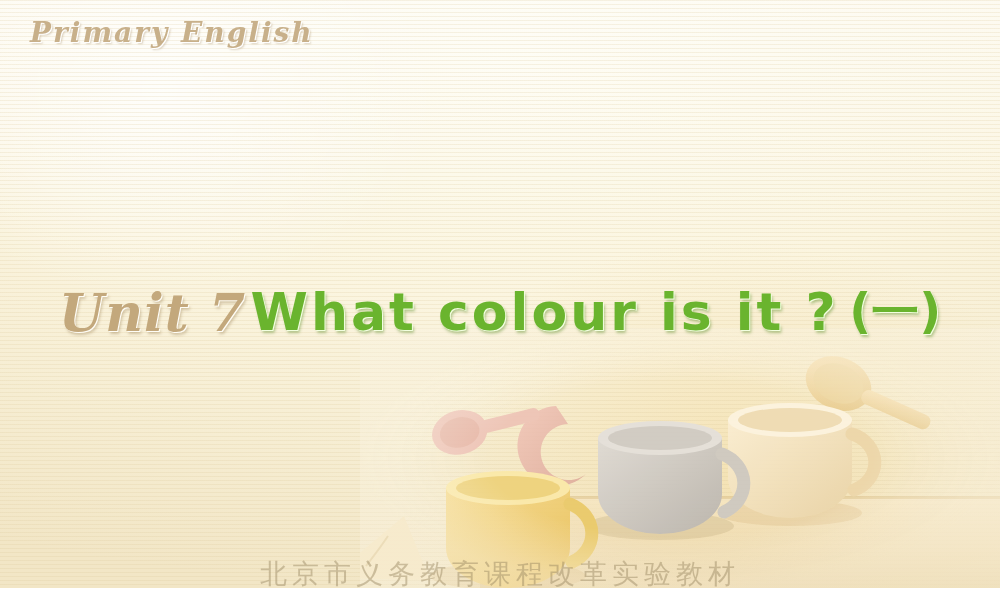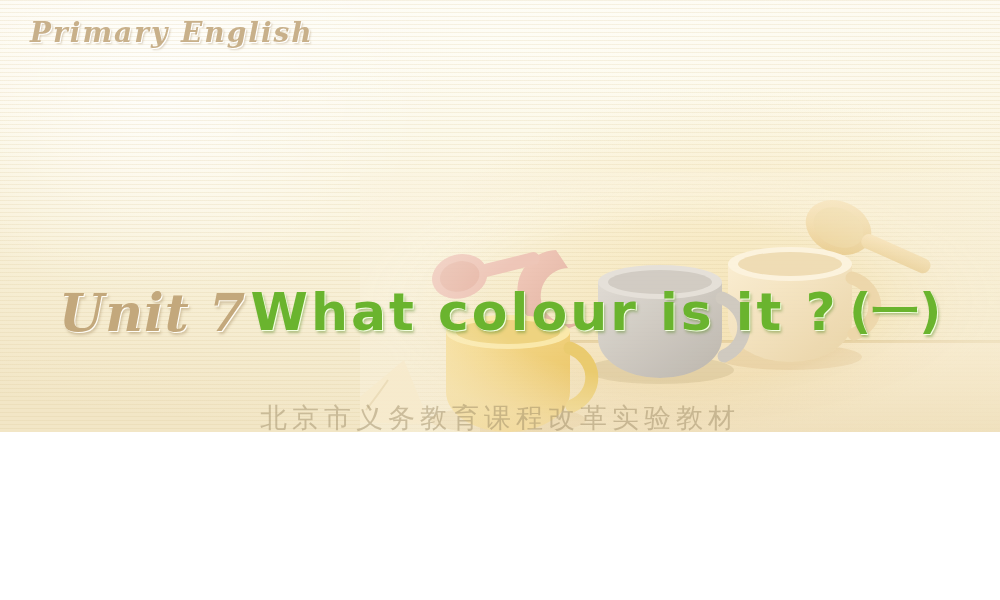--- a/index.html
+++ b/index.html
@@ -9,21 +9,21 @@
   body {
     width: 1000px;
     height: 600px;
     overflow: hidden;
     font-family: "Liberation Sans", sans-serif;
   }
 
   .slide {
     position: relative;
     width: 1000px;
-    height: 432px;
+    height: 588px;
     overflow: hidden;
     background:
       linear-gradient(180deg, rgba(255,255,255,0.55) 0%, rgba(255,255,255,0.0) 40%),
       radial-gradient(120% 90% at 50% 10%, #fdfbee 0%, #fbf5e0 45%, #f6edd2 75%, #f2e6c6 100%);
   }
 
   
   .slide::before {
     content: "";
     position: absolute;

